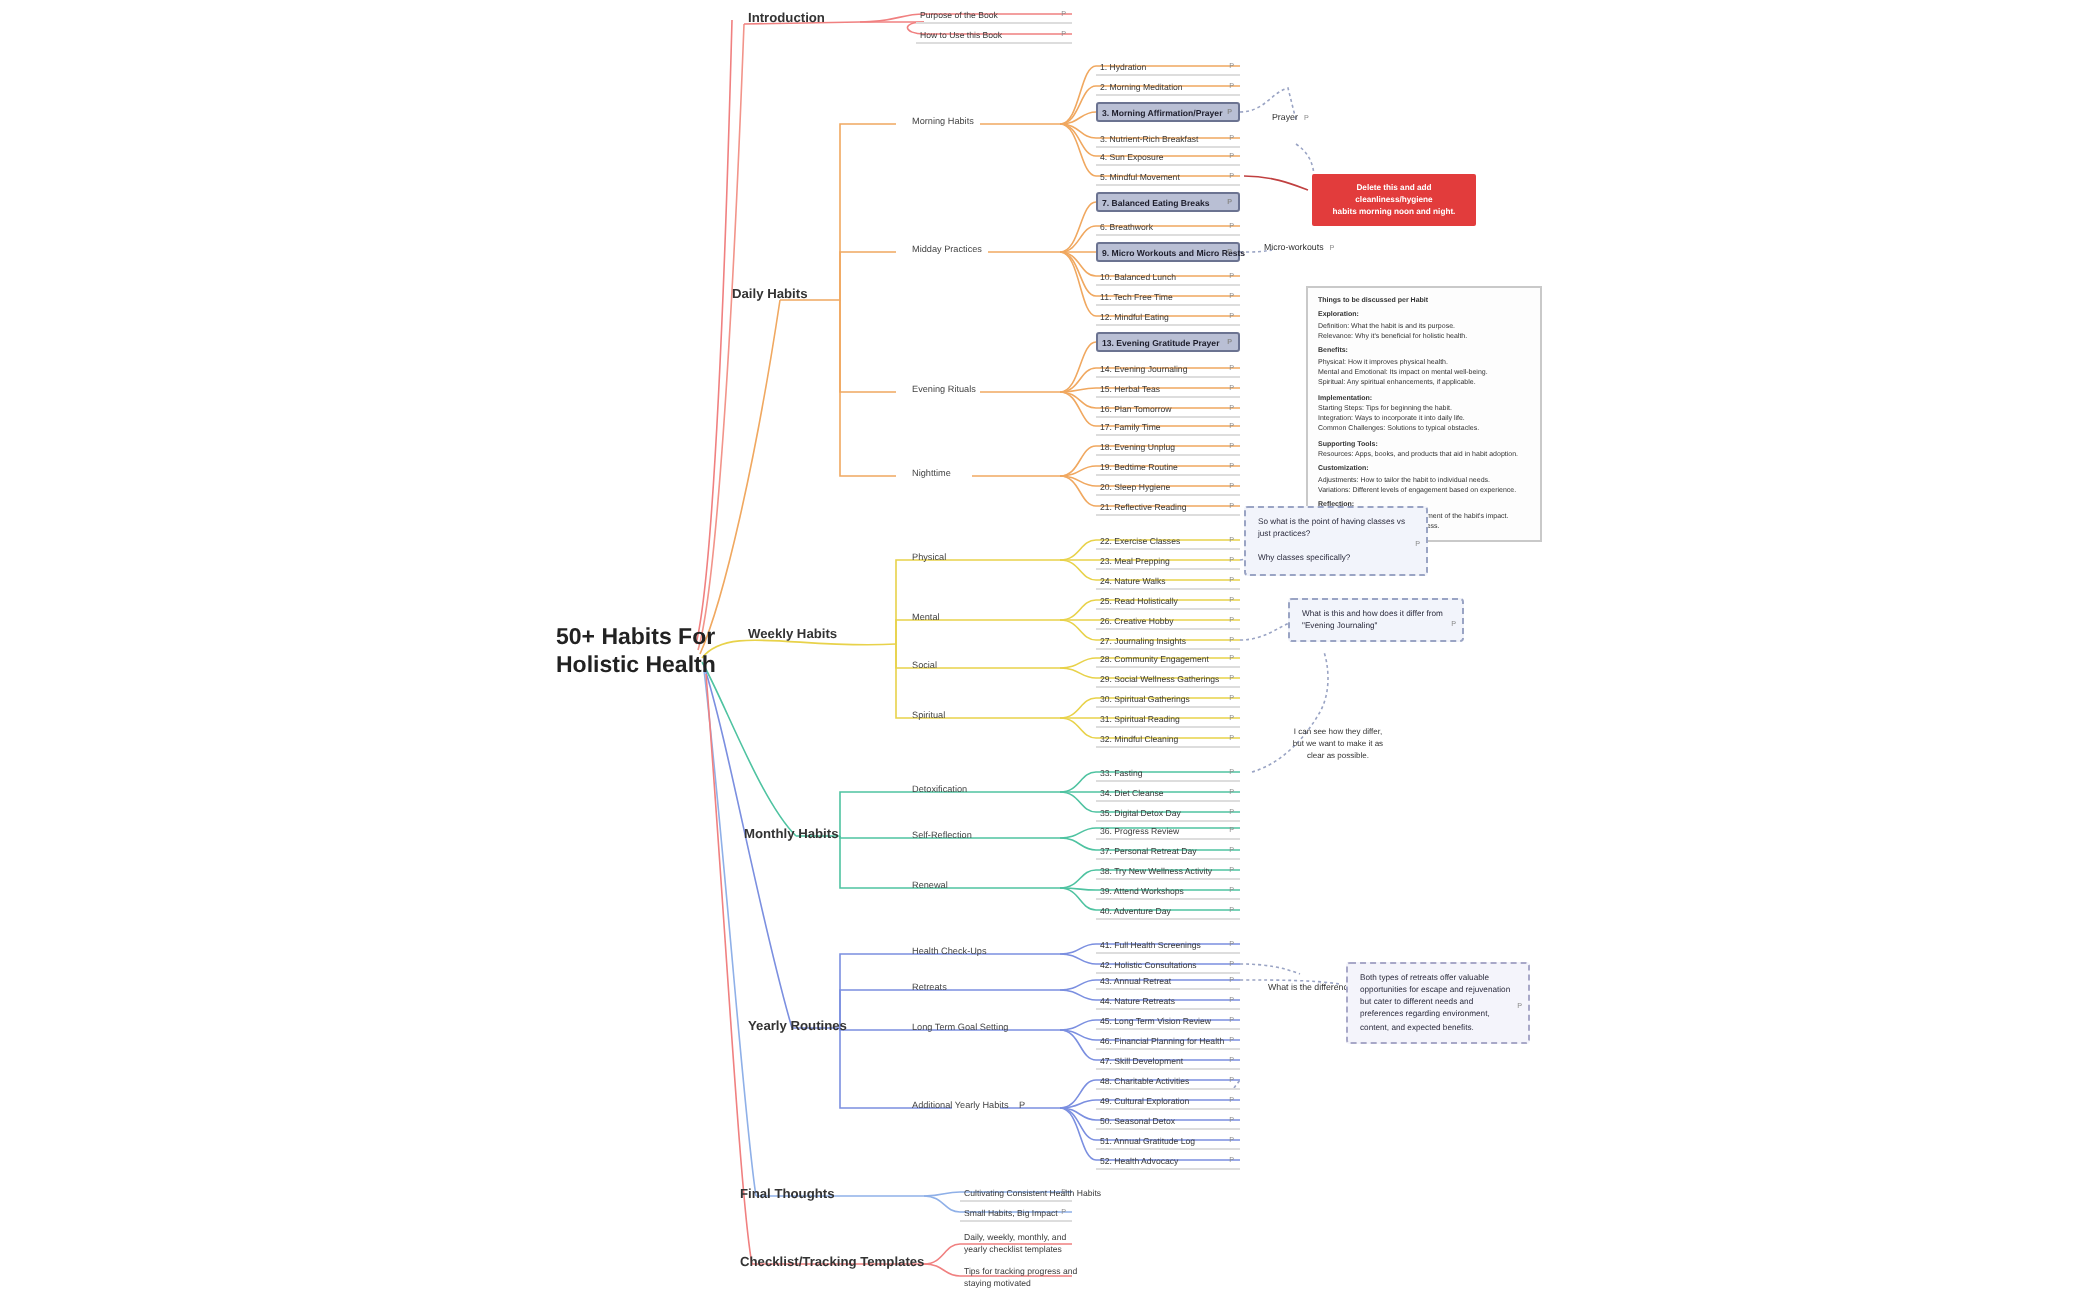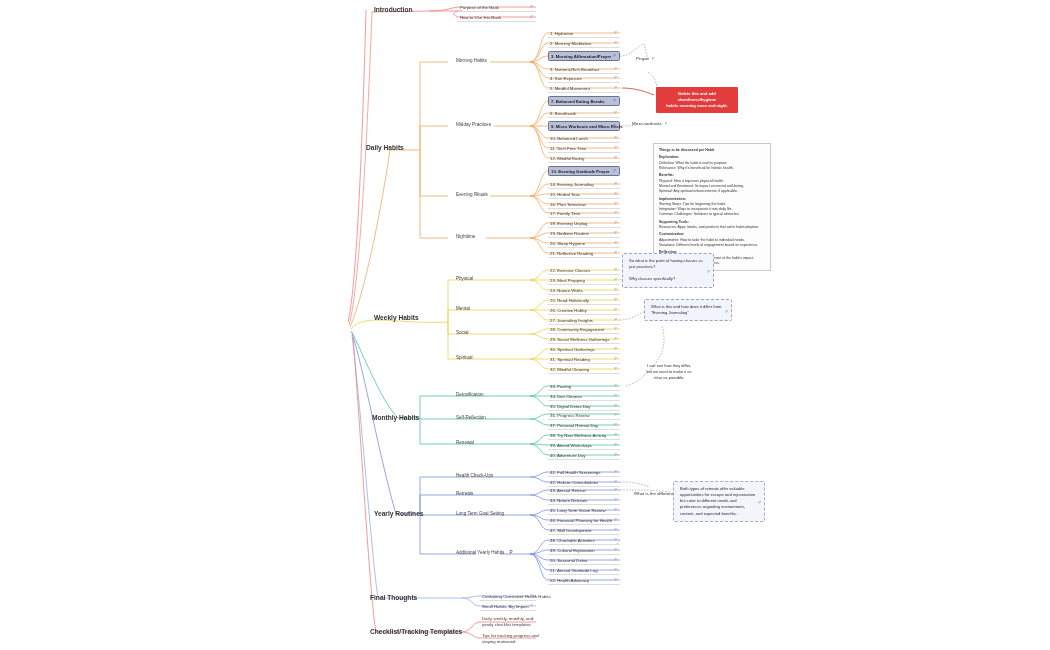--- a/index.html
+++ b/index.html
@@ -208,20 +208,24 @@
       <path d="M622 88 C 636 88, 646 92, 654 95" stroke="#c04040"></path>
       <path d="M620 280 C 636 278, 640 268, 648 266" stroke="#9aa4c4" stroke-dasharray="1.5 1.5"></path>
       <path d="M620 320 C 632 320, 638 314, 646 311" stroke="#9aa4c4" stroke-dasharray="1.5 1.5"></path>
       <path d="M626 386 C 640 382, 652 370, 660 356 C 666 345, 664 332, 662 326" stroke="#9aa4c4" stroke-dasharray="1.5 1.5"></path>
       <path d="M620 482 C 634 482, 642 484, 650 487" stroke="#9aa4c4" stroke-dasharray="1.5 1.5"></path>
       <path d="M620 490 C 640 490, 656 490, 670 492" stroke="#9aa4c4" stroke-dasharray="1.5 1.5"></path>
       <path d="M617 544 L 620 540" stroke="#9aa4c4" stroke-dasharray="1.5 1.5"></path>
     </g>
   </svg>
 
+  <div class="root-label" style="left:278px; top:312px;">
+    <span>50+ Habits For</span><br>
+    <span>Holistic Health</span>
+  </div>
 
   <div class="branch-label" style="left:374px; top:6px;">Introduction</div>
   <div class="leaf" style="left:458px; top:3px; width:78px;">
     <span>Purpose of the Book</span>
     <span class="pin">P</span>
   </div>
   <div class="leaf" style="left:458px; top:13px; width:78px;">
     <span>How to Use this Book</span>
     <span class="pin">P</span>
   </div>

